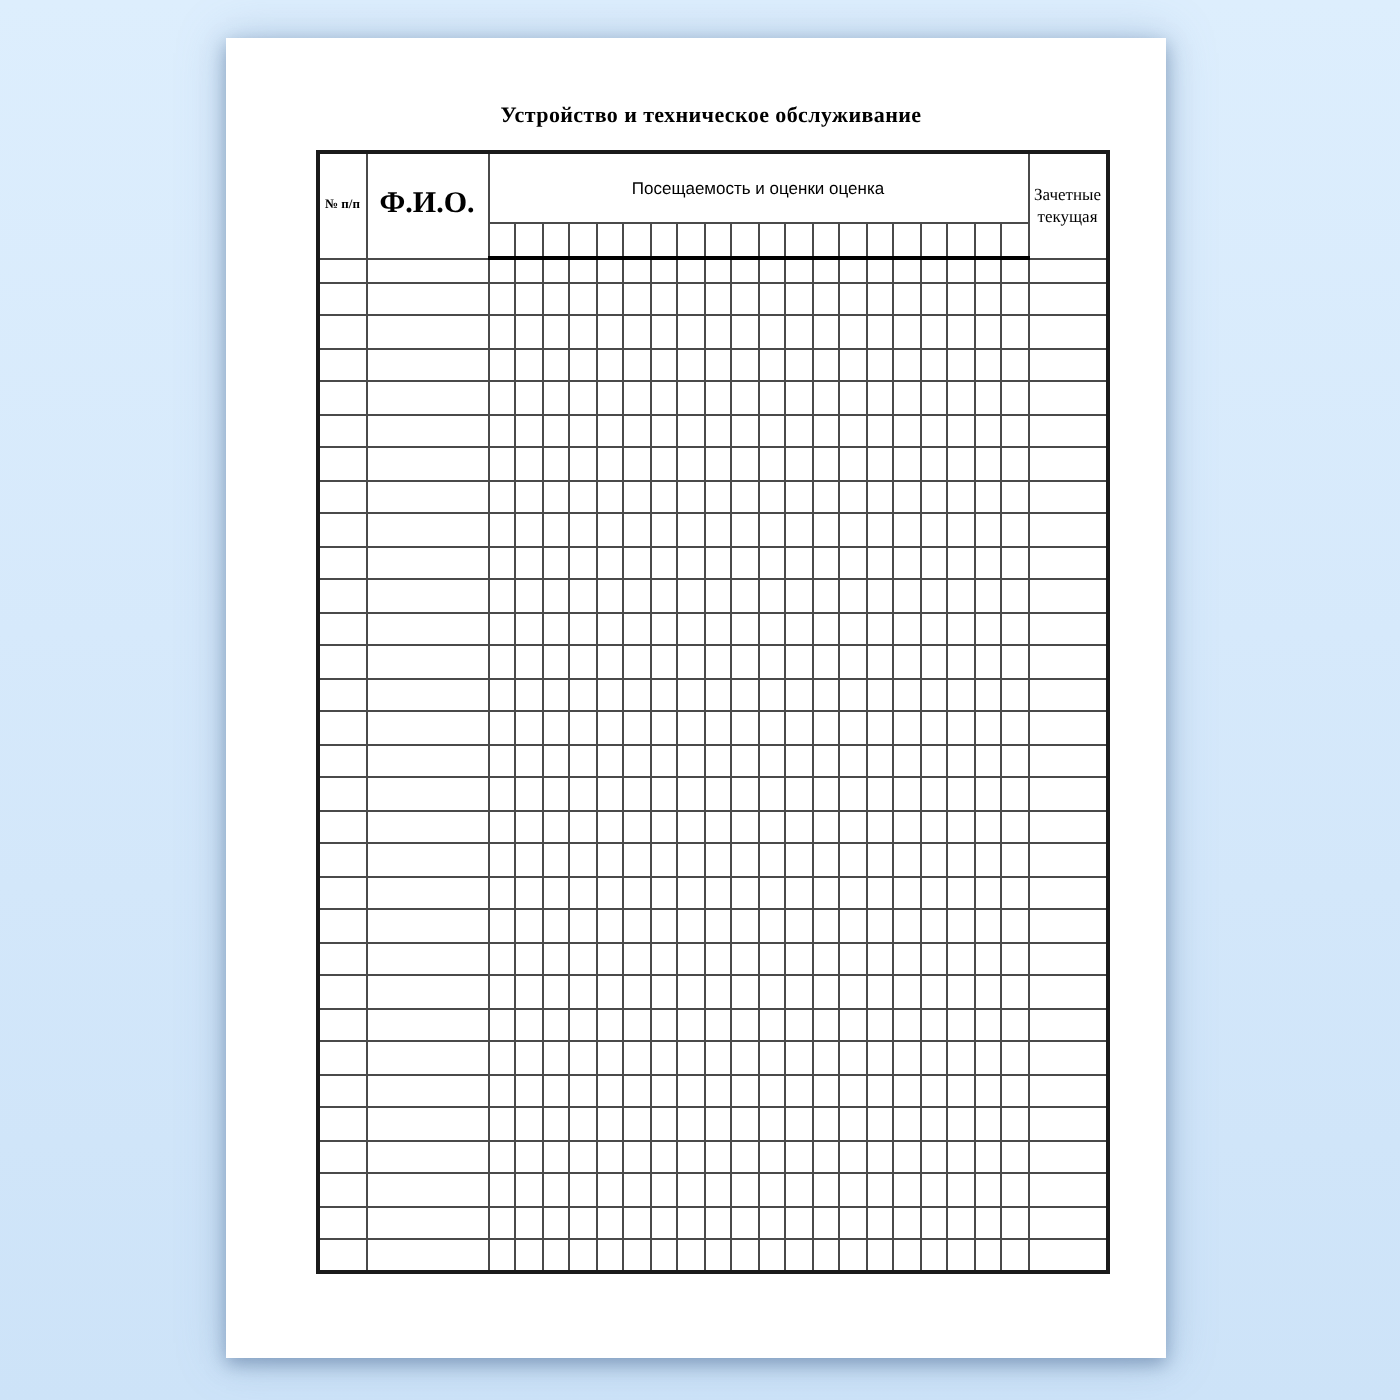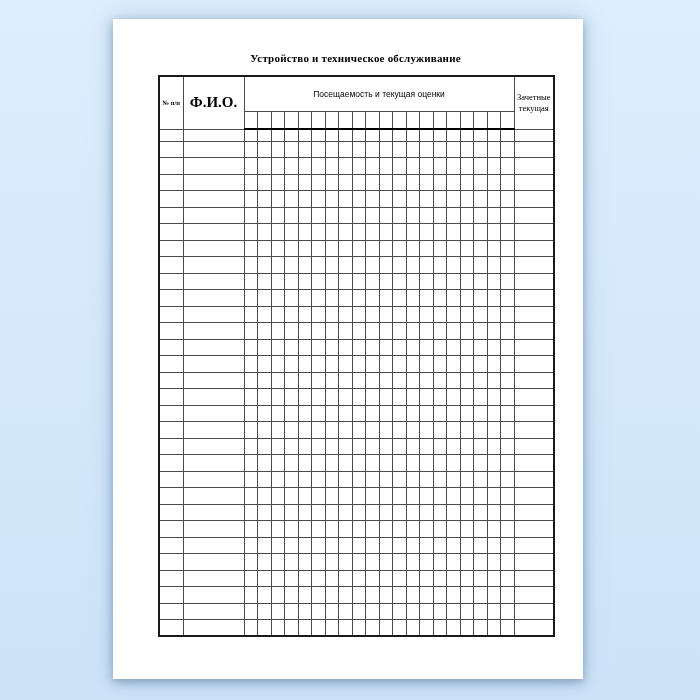--- a/index.html
+++ b/index.html
@@ -68,21 +68,21 @@
         <col style="width: 13.5px;">
         <col style="width: 13.5px;">
         <col style="width: 13.5px;">
         <col style="width: 13.5px;">
         <col style="width: 40px;">
       </colgroup>
     <thead>
       <tr class="head-main">
         <th class="th-num" rowspan="2">№ п/п</th>
         <th class="th-fio" rowspan="2">Ф.И.О.</th>
-        <th class="th-att" id="att-th" colspan="20">Посещаемость и текущая оценки</th>
+        <th class="th-att" id="att-th" colspan="20">Посещаемость и оценки оценка</th>
         <th class="th-credit" rowspan="2">Зачетные текущая</th>
       </tr>
       <tr class="head-sub" id="subhead-row">
           <th></th>
           <th></th>
           <th></th>
           <th></th>
           <th></th>
           <th></th>
           <th></th>

